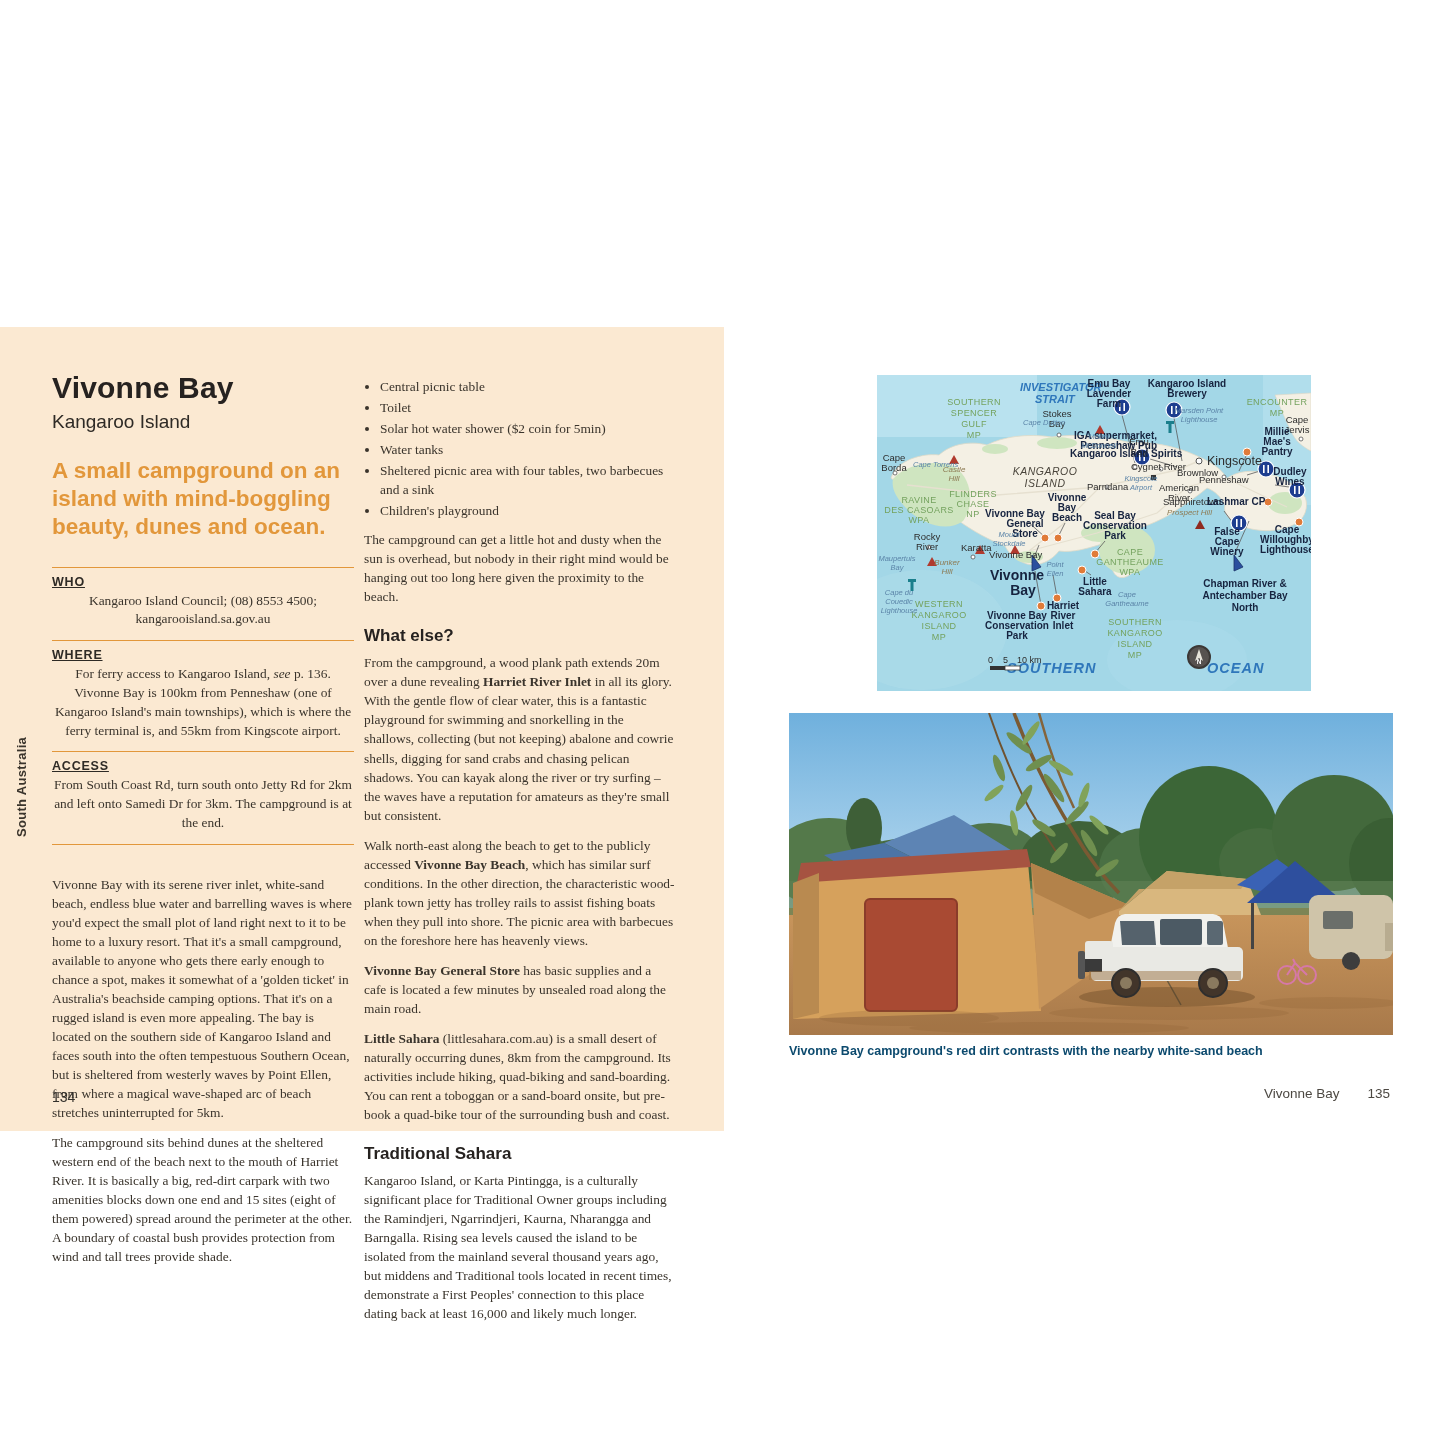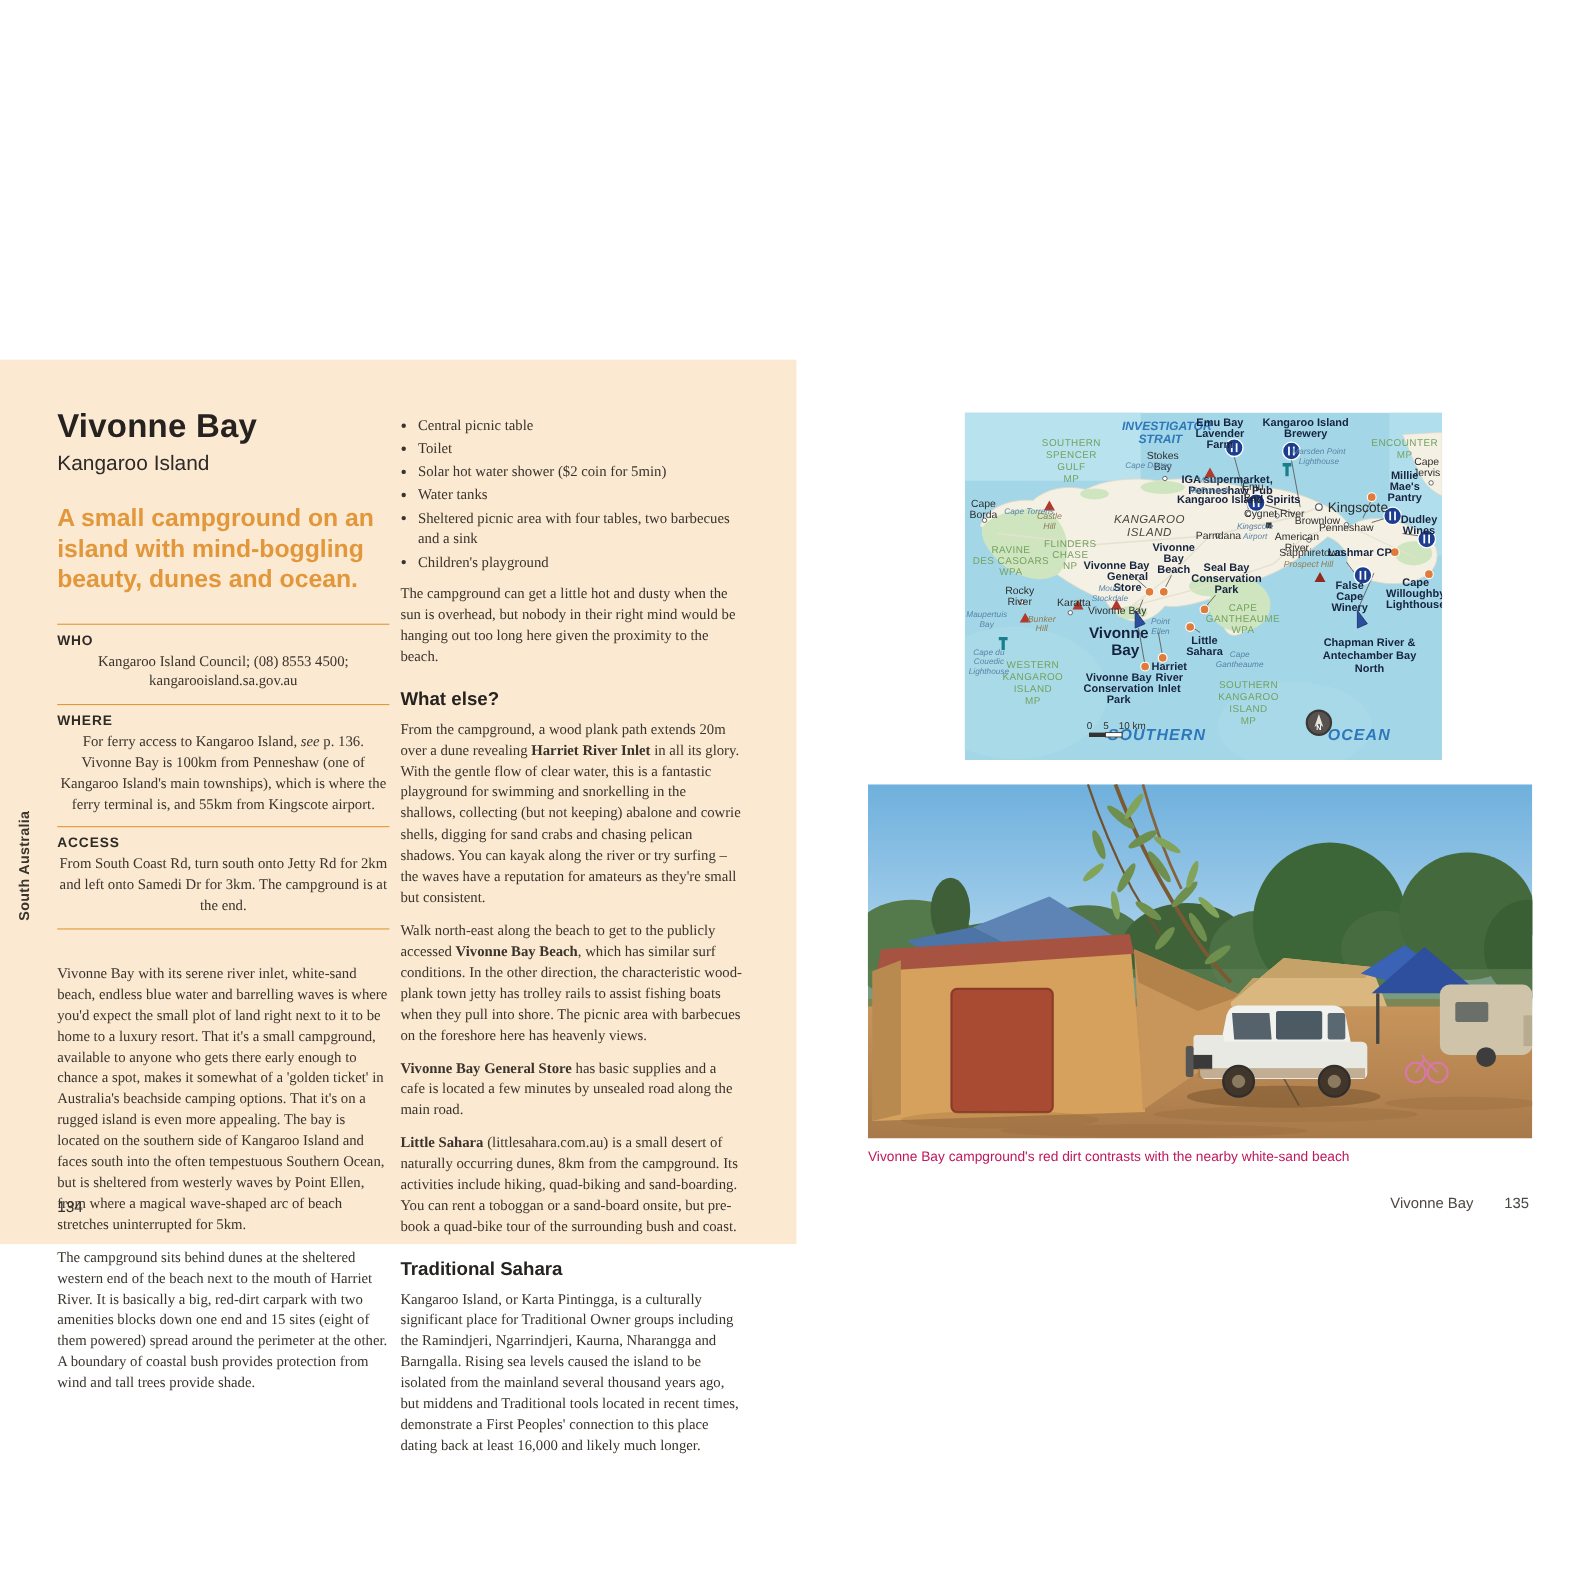--- a/index.html
+++ b/index.html
@@ -10,35 +10,35 @@
   .side-tab{position:absolute;left:14px;top:310px;height:200px;
             writing-mode:vertical-rl;transform:rotate(180deg);
             font-size:13px;font-weight:bold;color:#3a342c;letter-spacing:.3px;}
   .col1{position:absolute;left:52px;top:44px;width:302px;}
   .col2{position:absolute;left:364px;top:42px;width:312px;}
   .title{font-size:30px;font-weight:bold;letter-spacing:.2px;color:#262220;margin:0;}
   .subtitle{font-size:19px;color:#2e2a25;margin:6px 0 0 0;}
   .tagline{font-size:22.5px;line-height:1.24;font-weight:bold;color:#e2973b;margin:24px 0 0 0;}
   .info{margin-top:26px;border-bottom:1.5px solid #e2973b;}
   .info-sec{border-top:1.5px solid #e2973b;padding:7px 0 11px 0;}
-  .info-label{font-size:12.5px;font-weight:bold;letter-spacing:.8px;color:#2e2a25;margin-bottom:3px;}
+  .info-label{font-size:12.5px;font-weight:bold;letter-spacing:.8px;color:#2e2a25;margin-bottom:3px;text-decoration:underline;}
   .serif, .info-text{font-family:"Liberation Serif",serif;font-size:13.4px;line-height:1.4;color:#3a342c;text-align:center;}
   .para{font-family:"Liberation Serif",serif;font-size:13.4px;line-height:1.42;color:#3a342c;margin:0 0 11px 0;}
   .intro{margin-top:30px;}
   .pageno{position:absolute;left:52px;top:762px;font-size:14px;color:#33302b;}
   .facilities{margin:8px 0 10px 2px;padding-left:14px;font-family:"Liberation Serif",serif;
               font-size:13.4px;line-height:1.42;color:#3a342c;}
   .facilities li{margin-bottom:2px;}
   .h3{font-size:17px;font-weight:bold;color:#262220;margin:20px 0 7px 0;}
   .b{font-weight:bold;}
   .i{font-style:italic;}
   
   .map-wrap{position:absolute;left:877px;top:375px;width:434px;height:316px;}
   .photo-wrap{position:absolute;left:789px;top:713px;width:604px;height:322px;}
-  .caption{position:absolute;left:789px;top:1044px;width:600px;font-size:12.5px;color:#be185d;}
+  .caption{position:absolute;left:789px;top:1044px;width:600px;font-size:12.5px;color:#0c4a6e;font-weight:bold;}
   .footer-right{position:absolute;right:55px;top:1086px;font-size:13.5px;color:#4c4842;display:flex;gap:28px;}
   
   text{font-family:"Liberation Sans",sans-serif;}
   .t-sea{fill:#2f77bb;font-style:italic;font-weight:bold;font-size:11px;}
   .t-ocean{fill:#2f77bb;font-style:italic;font-weight:bold;font-size:14.5px;letter-spacing:1px;}
   .t-park{fill:#74a25e;font-size:9px;letter-spacing:.4px;}
   .t-island{fill:#4a453c;font-style:italic;font-size:10.5px;letter-spacing:.5px;}
   .t-town{fill:#2d2d2d;font-size:9.5px;}
   .t-city{fill:#2d2d2d;font-size:12.5px;}
   .t-poi{fill:#16233f;font-weight:bold;font-size:10px;}

